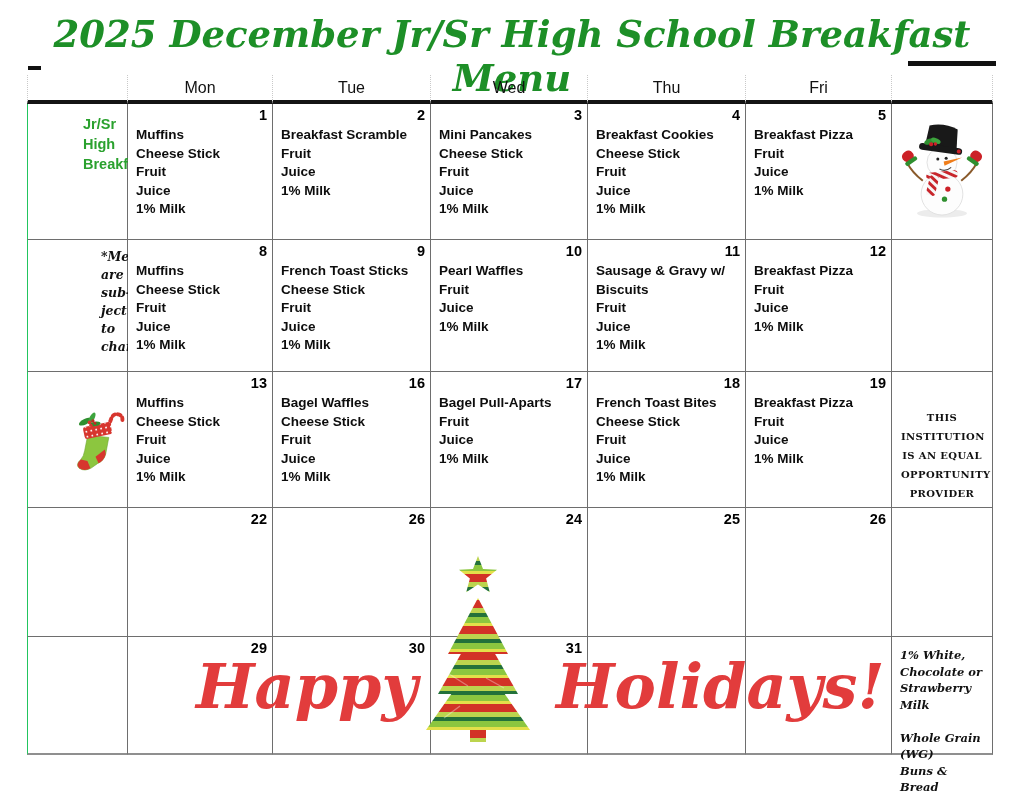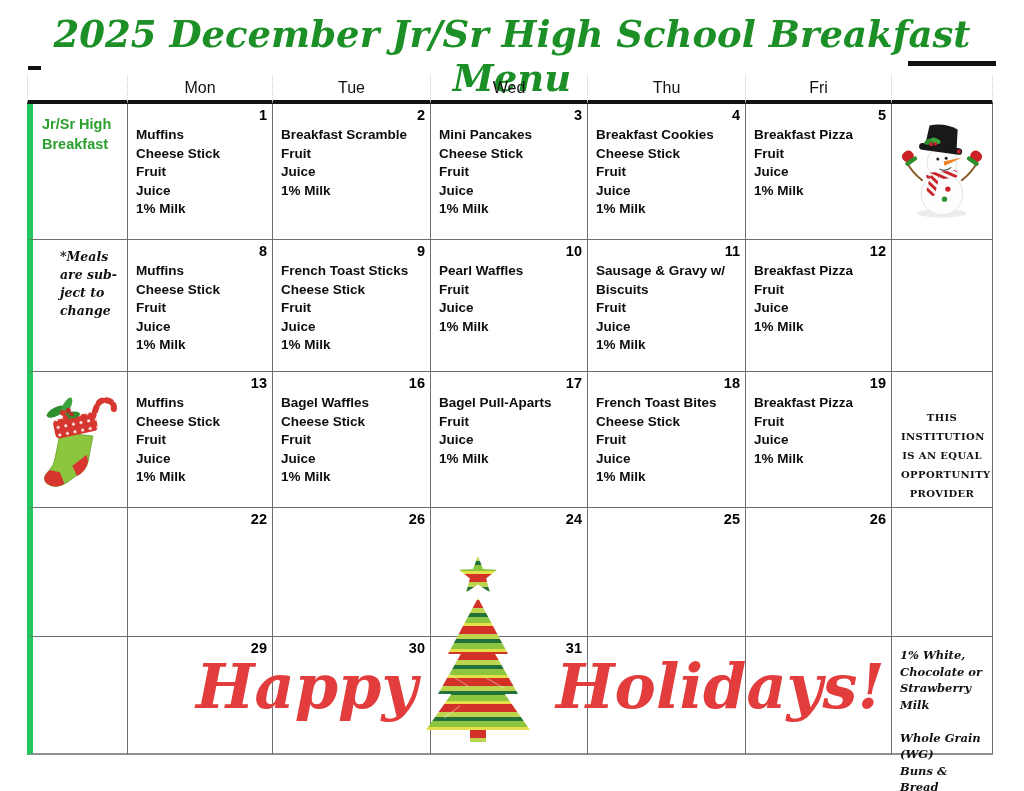--- a/index.html
+++ b/index.html
@@ -13,21 +13,21 @@
 
   .calendar{position:absolute;left:27px;top:75px;display:grid;
             grid-template-columns:101px 145px 158px 157px 158px 146px 101px;
             grid-template-rows:29px 136px 132px 136px 129px 118px;}
   .hcell{box-sizing:border-box;border-bottom:4px solid #141414;border-right:1px dotted #c9c9c9;
          display:flex;align-items:center;justify-content:center;
          font-weight:normal;font-size:16px;color:#111;}
   .hcell.first{border-left:1px dotted #c9c9c9;}
   .cell{box-sizing:border-box;border-right:1px solid #6e6e6e;border-bottom:1px solid #6e6e6e;
         position:relative;background:#fff;}
-  .cell.colfirst{border-left:6px solid #22c55e;}
+  .cell.colfirst{border-left:1px solid #22c55e;padding-left:46px;}
   .cell.rowlast{border-bottom:2px solid #8f8f8f;}
 
   .date{text-align:right;font-weight:bold;font-size:14.5px;padding:3px 5px 0 0;height:16px;line-height:16px;}
   .items{padding:3px 4px 0 8px;font-weight:bold;font-size:13.5px;line-height:18.5px;color:#0d0d0d;}
   .program{padding:10px 6px 0 9px;font-weight:bold;font-size:14.5px;line-height:20px;color:#2aa12e;}
   .mnote{padding:8px 4px 0 7px;font-family:"DejaVu Serif",serif;font-style:italic;font-weight:bold;
          font-size:12.5px;line-height:18px;color:#111;margin-left:20px;}
   .eop{padding:36px 9px 0 9px;text-align:center;font-family:"DejaVu Serif",serif;font-weight:bold;
        font-size:10px;line-height:19px;letter-spacing:0.4px;color:#111;}
   .milk{padding:10px 4px 0 8px;font-family:"DejaVu Serif",serif;font-style:italic;font-weight:bold;

